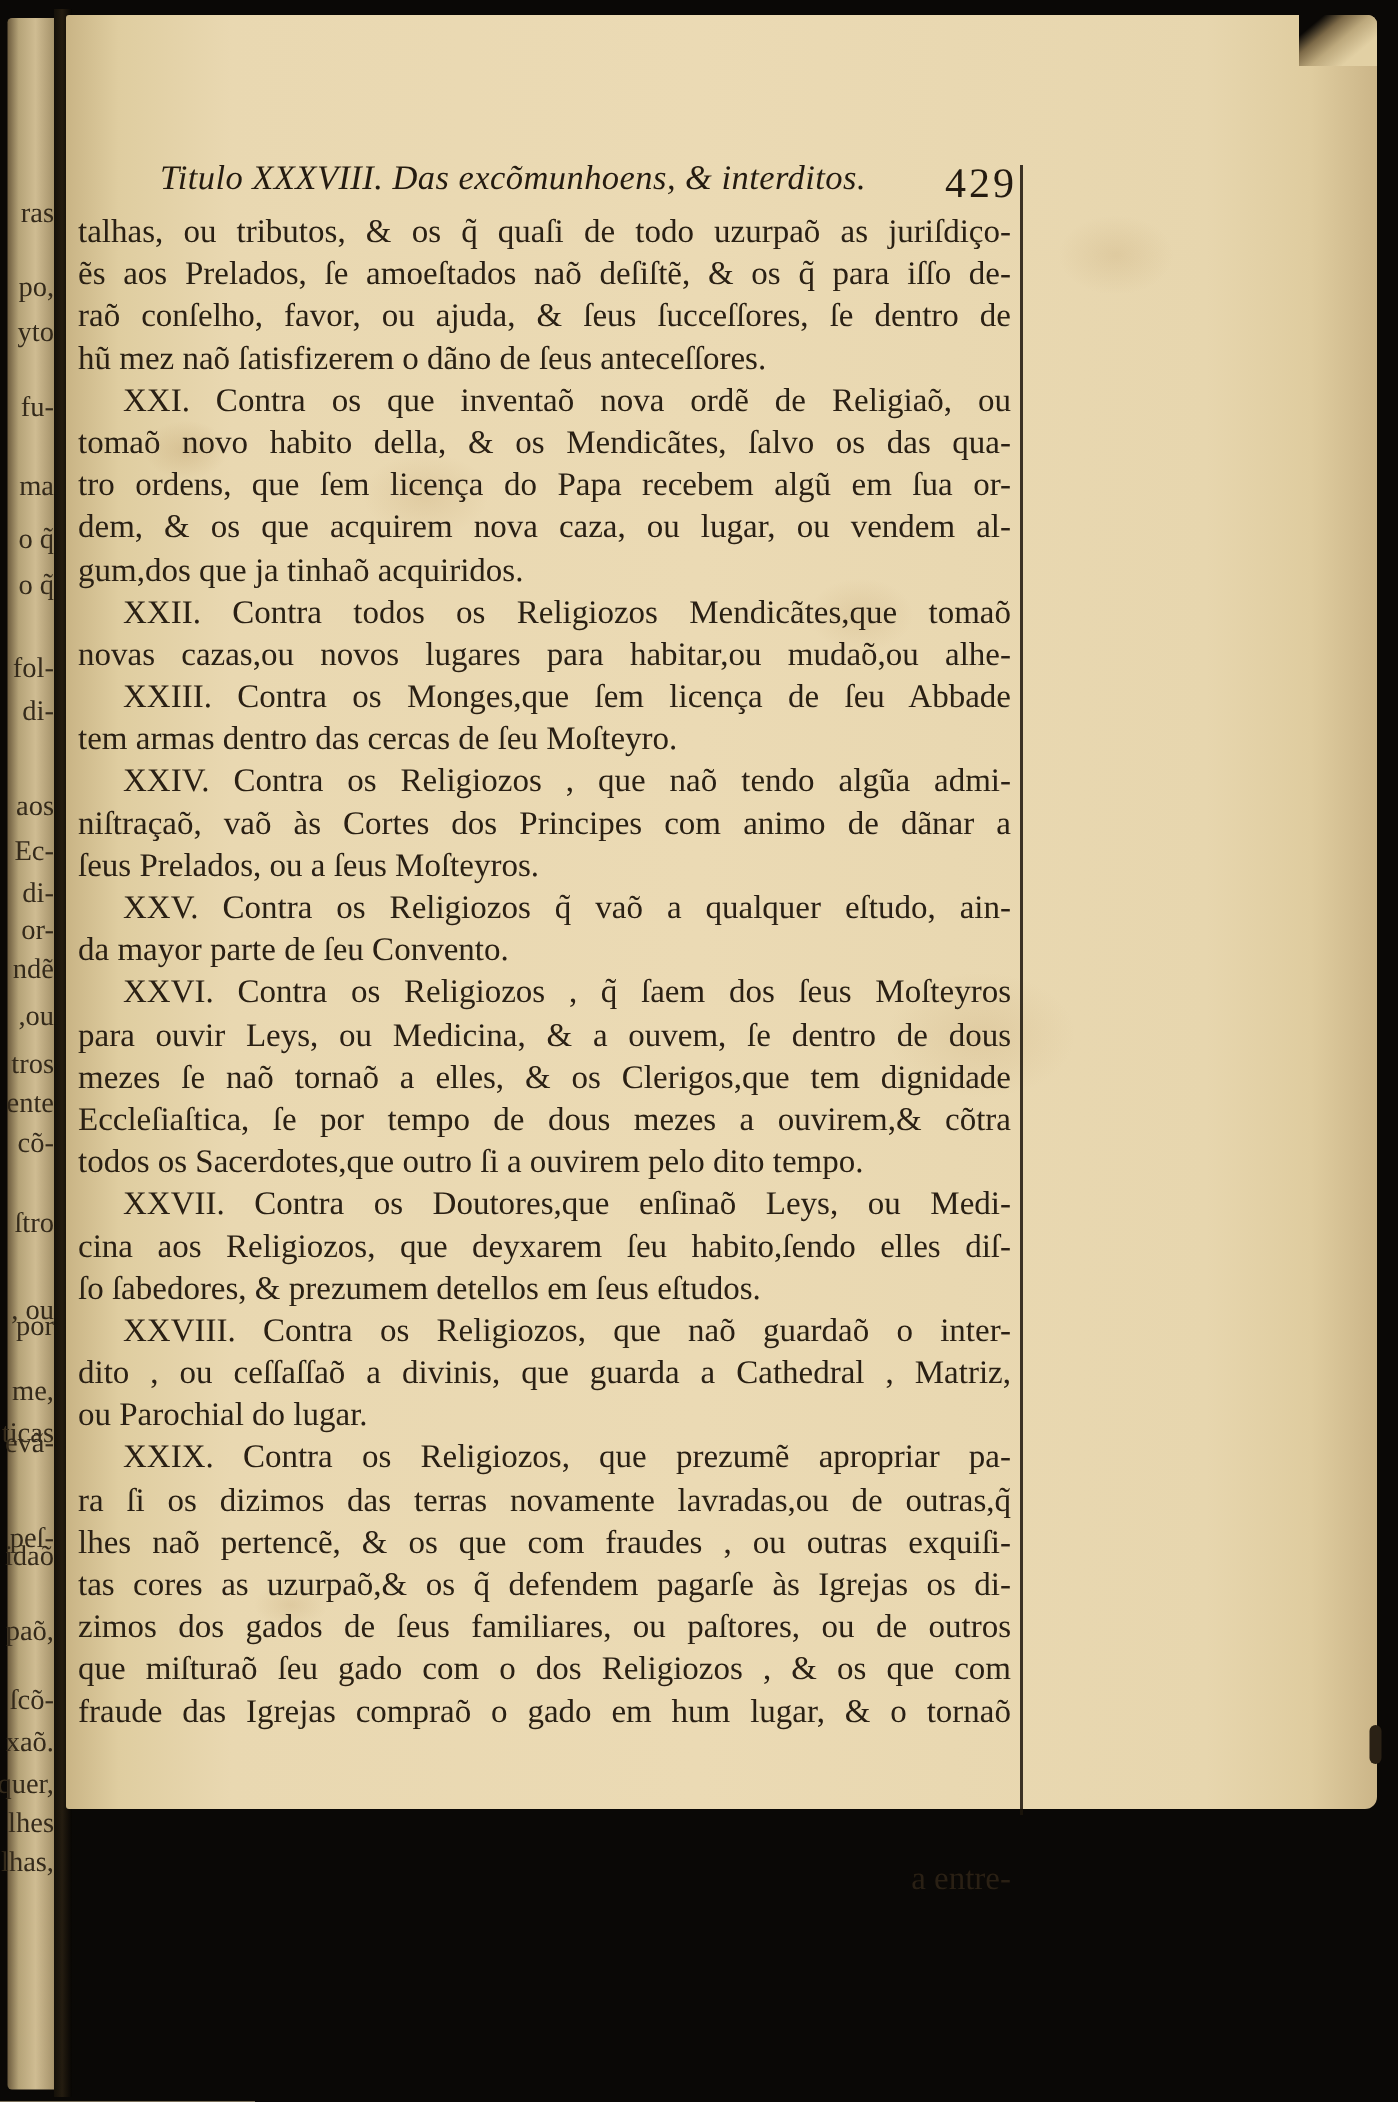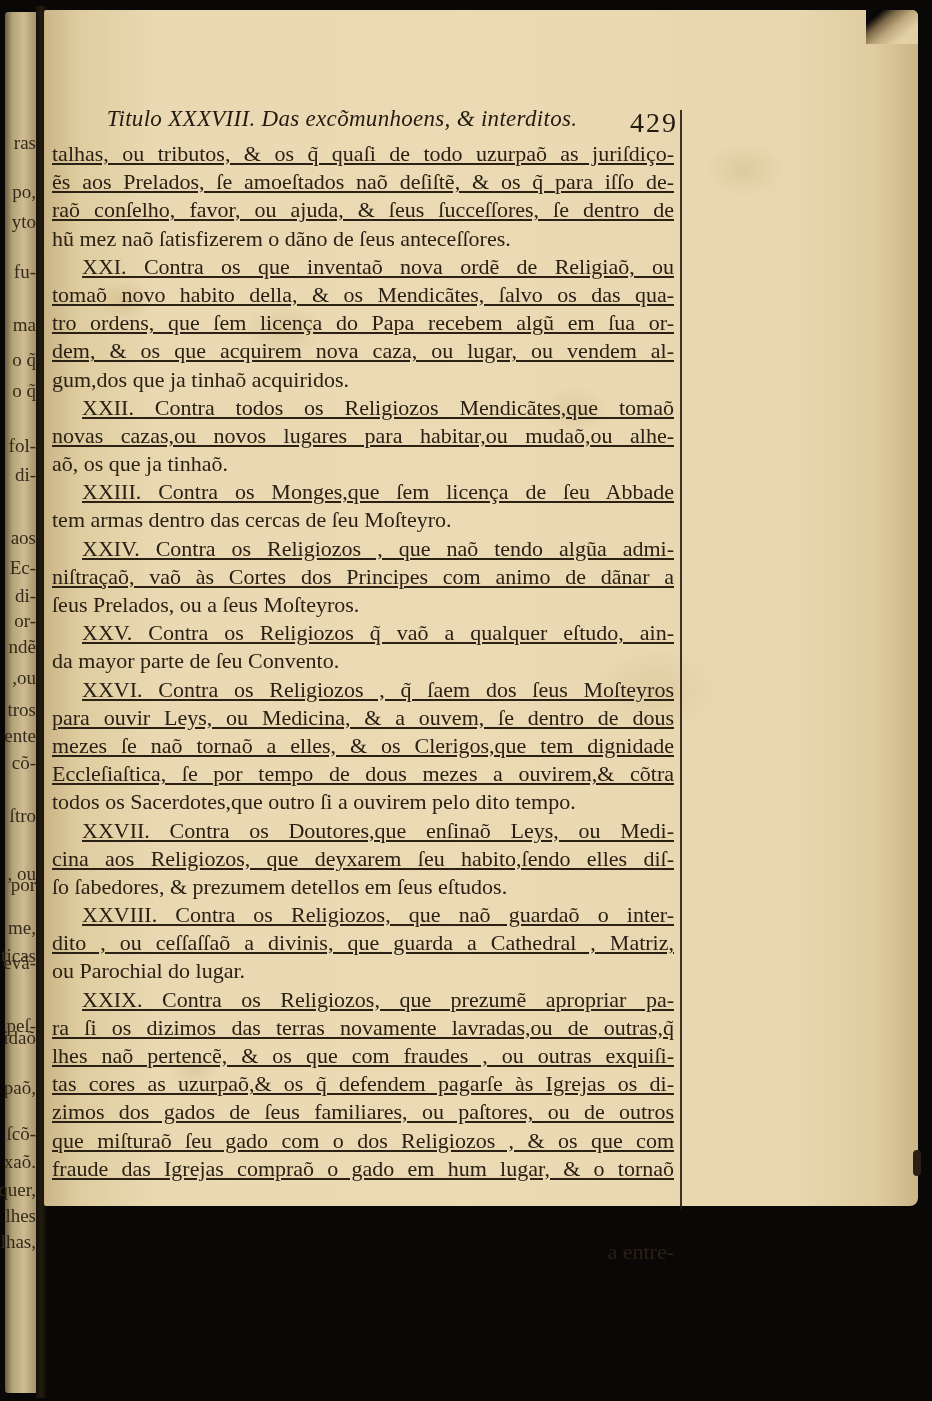--- a/index.html
+++ b/index.html
@@ -59,21 +59,21 @@
     font-style:italic;font-size:23px;letter-spacing:.3px;white-space:nowrap;
   }
   .page-number{
     position:absolute;right:0;top:1px;font-size:28px;letter-spacing:2px;
   }
   .text-block{
     position:absolute;left:8px;top:130px;width:622px;
     font-size:22px;line-height:28.2px;color:#2a2014;
   }
   .line{height:28.2px;white-space:nowrap;text-align:left;}
-  .line.just{white-space:normal;text-align:justify;text-align-last:justify;text-decoration:underline;}
+  .line.just{white-space:normal;text-align:justify;text-align-last:justify;}
   .line.indent{padding-left:30px;}
   .line.indent.just{padding-left:0;text-indent:30px;}
   .catchword{
     position:absolute;left:8px;top:1229px;width:622px;
     font-size:22px;color:#2a2014;text-align:right;
   }
   
   .col-rule{
     position:absolute;left:636px;top:100px;width:2px;height:1100px;
     background:rgba(28,21,12,.85);
@@ -134,21 +134,20 @@
       <div class="line just">ẽs aos Prelados, ſe amoeſtados naõ deſiſtẽ, &amp; os q̃ para iſſo de-</div>
       <div class="line just">raõ conſelho, favor, ou ajuda, &amp; ſeus ſucceſſores, ſe dentro de</div>
       <div class="line">hũ mez naõ ſatisfizerem o dãno de ſeus anteceſſores.</div>
       <div class="line just indent">XXI. Contra os que inventaõ nova ordẽ de Religiaõ, ou</div>
       <div class="line just">tomaõ novo habito della, &amp; os Mendicãtes, ſalvo os das qua-</div>
       <div class="line just">tro ordens, que ſem licença do Papa recebem algũ em ſua or-</div>
       <div class="line just">dem, &amp; os que acquirem nova caza, ou lugar, ou vendem al-</div>
       <div class="line">gum,dos que ja tinhaõ acquiridos.</div>
       <div class="line just indent">XXII. Contra todos os Religiozos Mendicãtes,que tomaõ</div>
       <div class="line just">novas cazas,ou novos lugares para habitar,ou mudaõ,ou alhe-</div>
-      <div class="line">aõ, os que ja tinhaõ.</div>
       <div class="line just indent">XXIII. Contra os Monges,que ſem licença de ſeu Abbade</div>
       <div class="line">tem armas dentro das cercas de ſeu Moſteyro.</div>
       <div class="line just indent">XXIV. Contra os Religiozos , que naõ tendo algũa admi-</div>
       <div class="line just">niſtraçaõ, vaõ às Cortes dos Principes com animo de dãnar a</div>
       <div class="line">ſeus Prelados, ou a ſeus Moſteyros.</div>
       <div class="line just indent">XXV. Contra os Religiozos q̃ vaõ a qualquer eſtudo, ain-</div>
       <div class="line">da mayor parte de ſeu Convento.</div>
       <div class="line just indent">XXVI. Contra os Religiozos , q̃ ſaem dos ſeus Moſteyros</div>
       <div class="line just">para ouvir Leys, ou Medicina, &amp; a ouvem, ſe dentro de dous</div>
       <div class="line just">mezes ſe naõ tornaõ a elles, &amp; os Clerigos,que tem dignidade</div>

